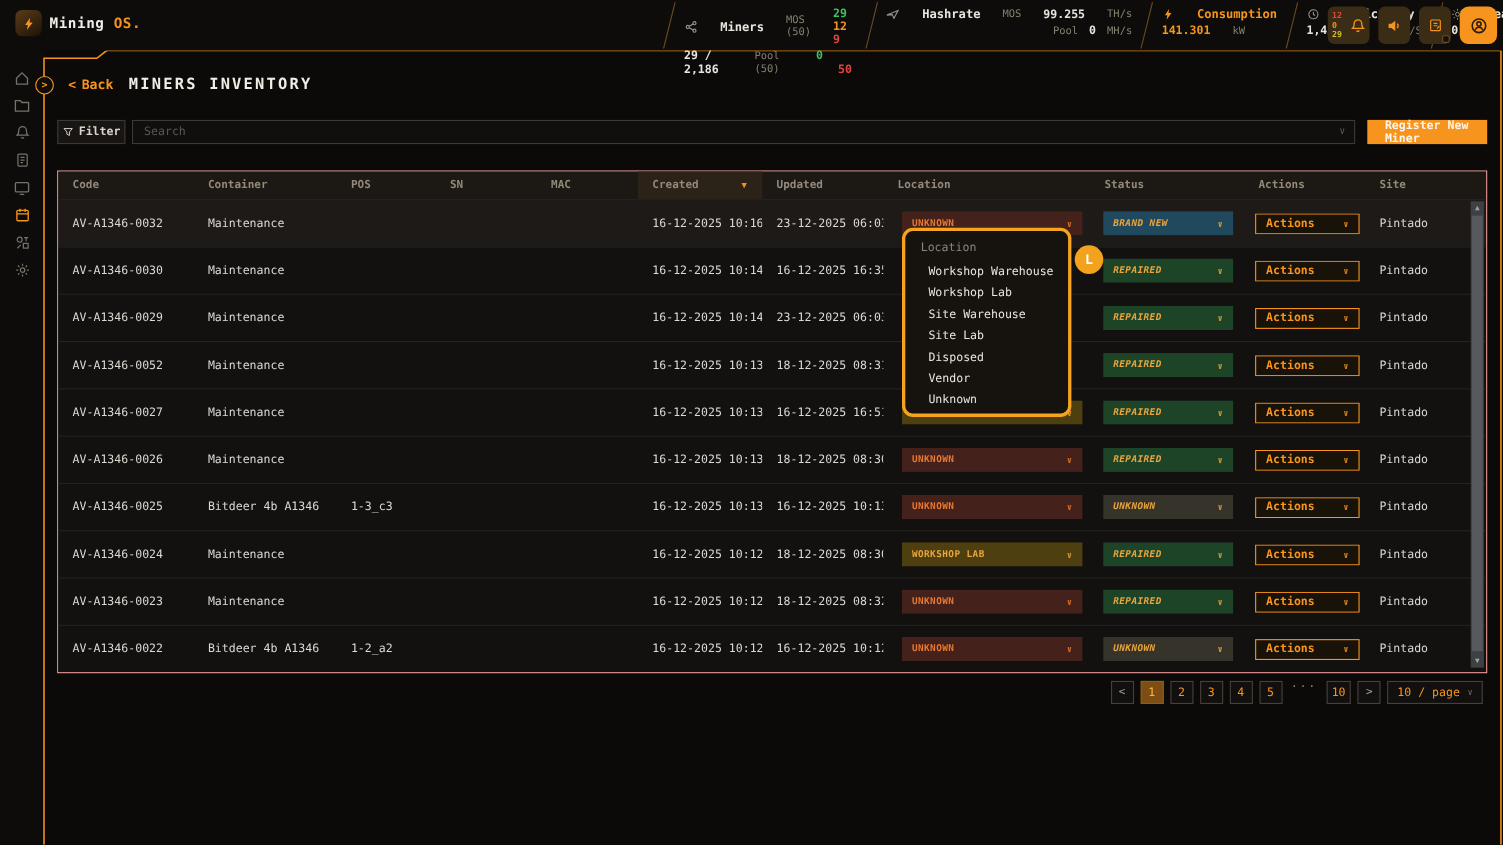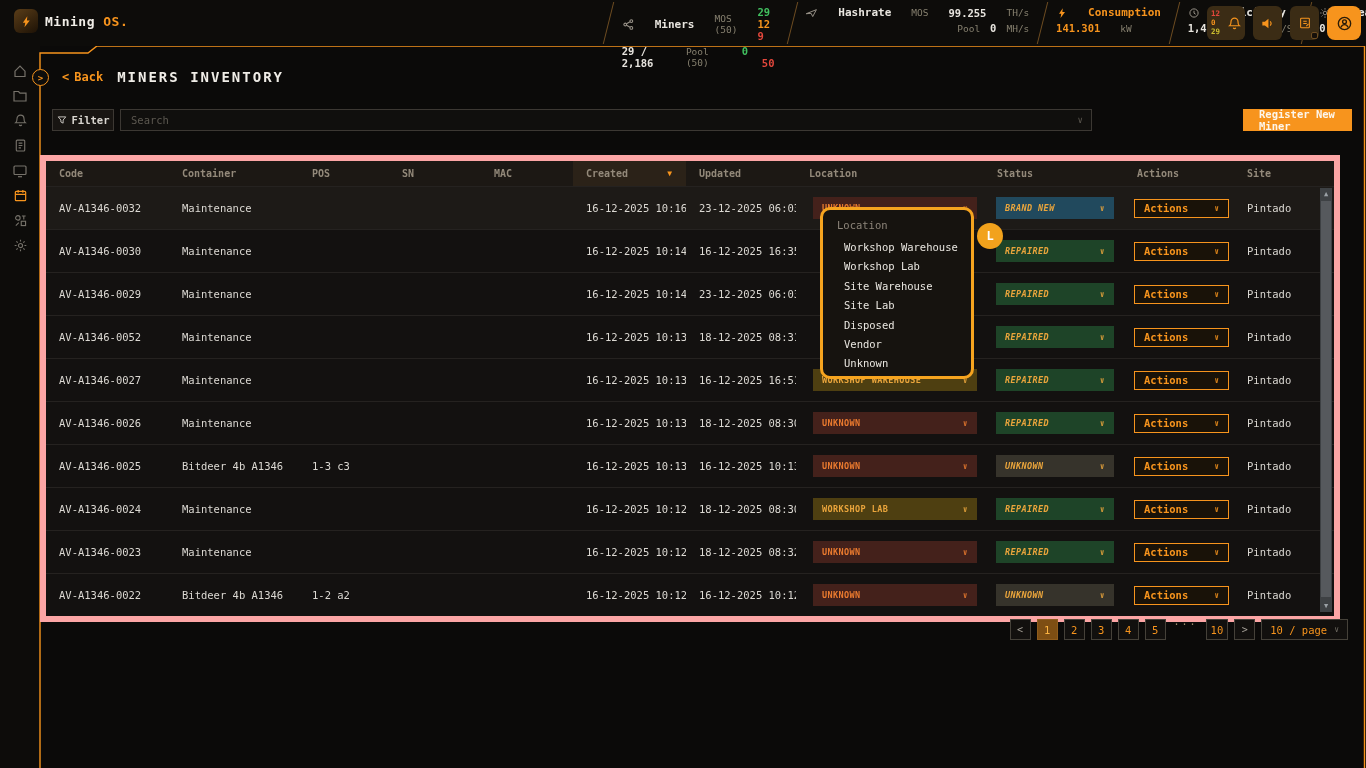--- a/index.html
+++ b/index.html
@@ -49,30 +49,30 @@
     font-size:9px; display:flex; align-items:center; justify-content:center; z-index:6; font-weight:bold; }
 
   
   .page-head { position:absolute; left:62px; top:69px; display:flex; align-items:center; gap:14px; z-index:5; }
   .back-link { color:var(--accent,#f7941d); font-size:12px; font-weight:bold; display:flex; gap:5px; align-items:center; }
   .page-title { color:#f0ede7; font-size:14px; font-weight:bold; letter-spacing:2px; }
 
   
   .filter-btn { position:absolute; left:52px; top:109px; width:62px; height:22px; border:1px solid #3c3833; background:#181512;
     color:#d8d5cf; font-size:10.5px; font-weight:bold; display:flex; align-items:center; justify-content:center; gap:5px; z-index:5; }
-  .search-box { position:absolute; left:120px; top:109px; width:972px; height:22px; border:1px solid #3c3833; background:#100f0d; z-index:5; display:flex; align-items:center; }
+  .search-box { position:absolute; left:120px; top:109px; width:1112px; height:22px; border:1px solid #3c3833; background:#100f0d; z-index:5; display:flex; align-items:center; }
   .search-box input { flex:1; background:transparent; border:none; outline:none; color:#d8d5cf; font-size:10.5px;
     font-family:inherit; padding:0 10px; }
   .search-box input::placeholder { color:#5c5850; }
   .search-chev { color:#5c5850; font-size:9px; padding-right:8px; }
   .register-btn { position:absolute; left:1243px; top:109px; width:109px; height:22px; background:var(--accent,#f7941d);
     color:#fdf6ec; font-size:10.5px; font-weight:bold; display:flex; align-items:center; justify-content:center; z-index:5;padding-left:16px; }
 
   
-  .table-wrap { position:absolute; left:40px; top:155px; width:1300px; z-index:5; border:6px solid #fca5a5; background:#141210; }
+  .table-wrap { position:absolute; left:52px; top:155px; width:1300px; z-index:5; border:1px solid #fca5a5; background:#141210; }
   .thead, .trow { display:grid; grid-template-columns:123px 130px 90px 92px 92px 113px 110px 188px 140px 110px 1fr; }
   .thead { height:25px; background:#1c1814; align-items:center; }
   .th { color:#93897a; font-size:10px; font-weight:bold; padding-left:13px; }
   .th-created { background:#2b2218; height:25px; display:flex; align-items:center; position:relative; }
   .sort-icon { position:absolute; right:14px; color:var(--accent,#f7941d); font-size:8px; }
   .tbody .trow { height:43px; align-items:center; background:#131110; border-top:1px solid #252220; }
   .tbody .trow.active { background:#1d1a17; }
   .td { color:#dcd9d3; font-size:10.5px; padding-left:13px; white-space:nowrap; overflow:hidden; }
   .td-loc, .td-status, .td-actions { padding-left:0; }
 

